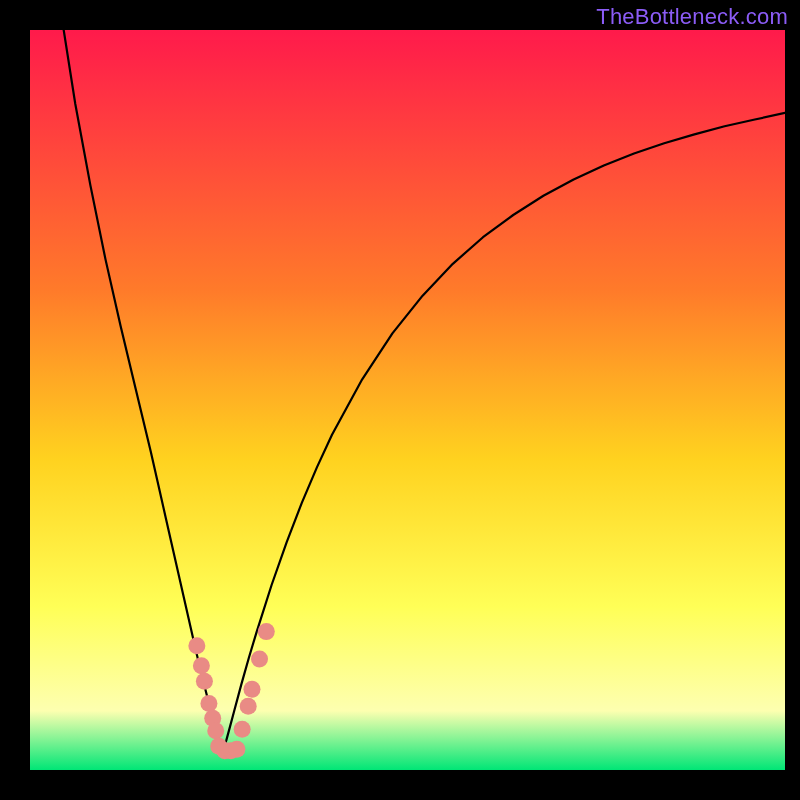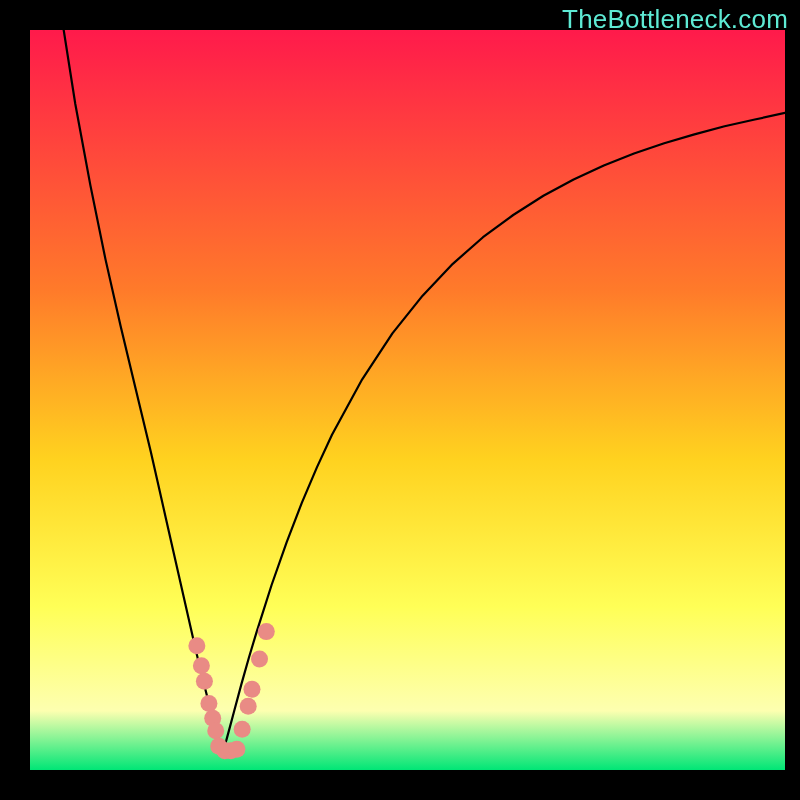--- a/index.html
+++ b/index.html
@@ -21,22 +21,22 @@
     left: 30px;
     top: 30px;
     width: 755px;
     height: 740px;
     overflow: hidden;
   }
   .watermark {
     position: absolute;
     top: 4px;
     right: 12px;
-    color: #5eead4;
-    font-size: 26px;
+    color: #8b5cf6;
+    font-size: 22px;
     font-weight: 500;
     letter-spacing: 0.2px;
     user-select: none;
   }
 </style>
 </head>
 <body>
 
 <div class="frame">
   <div class="plot-area">

